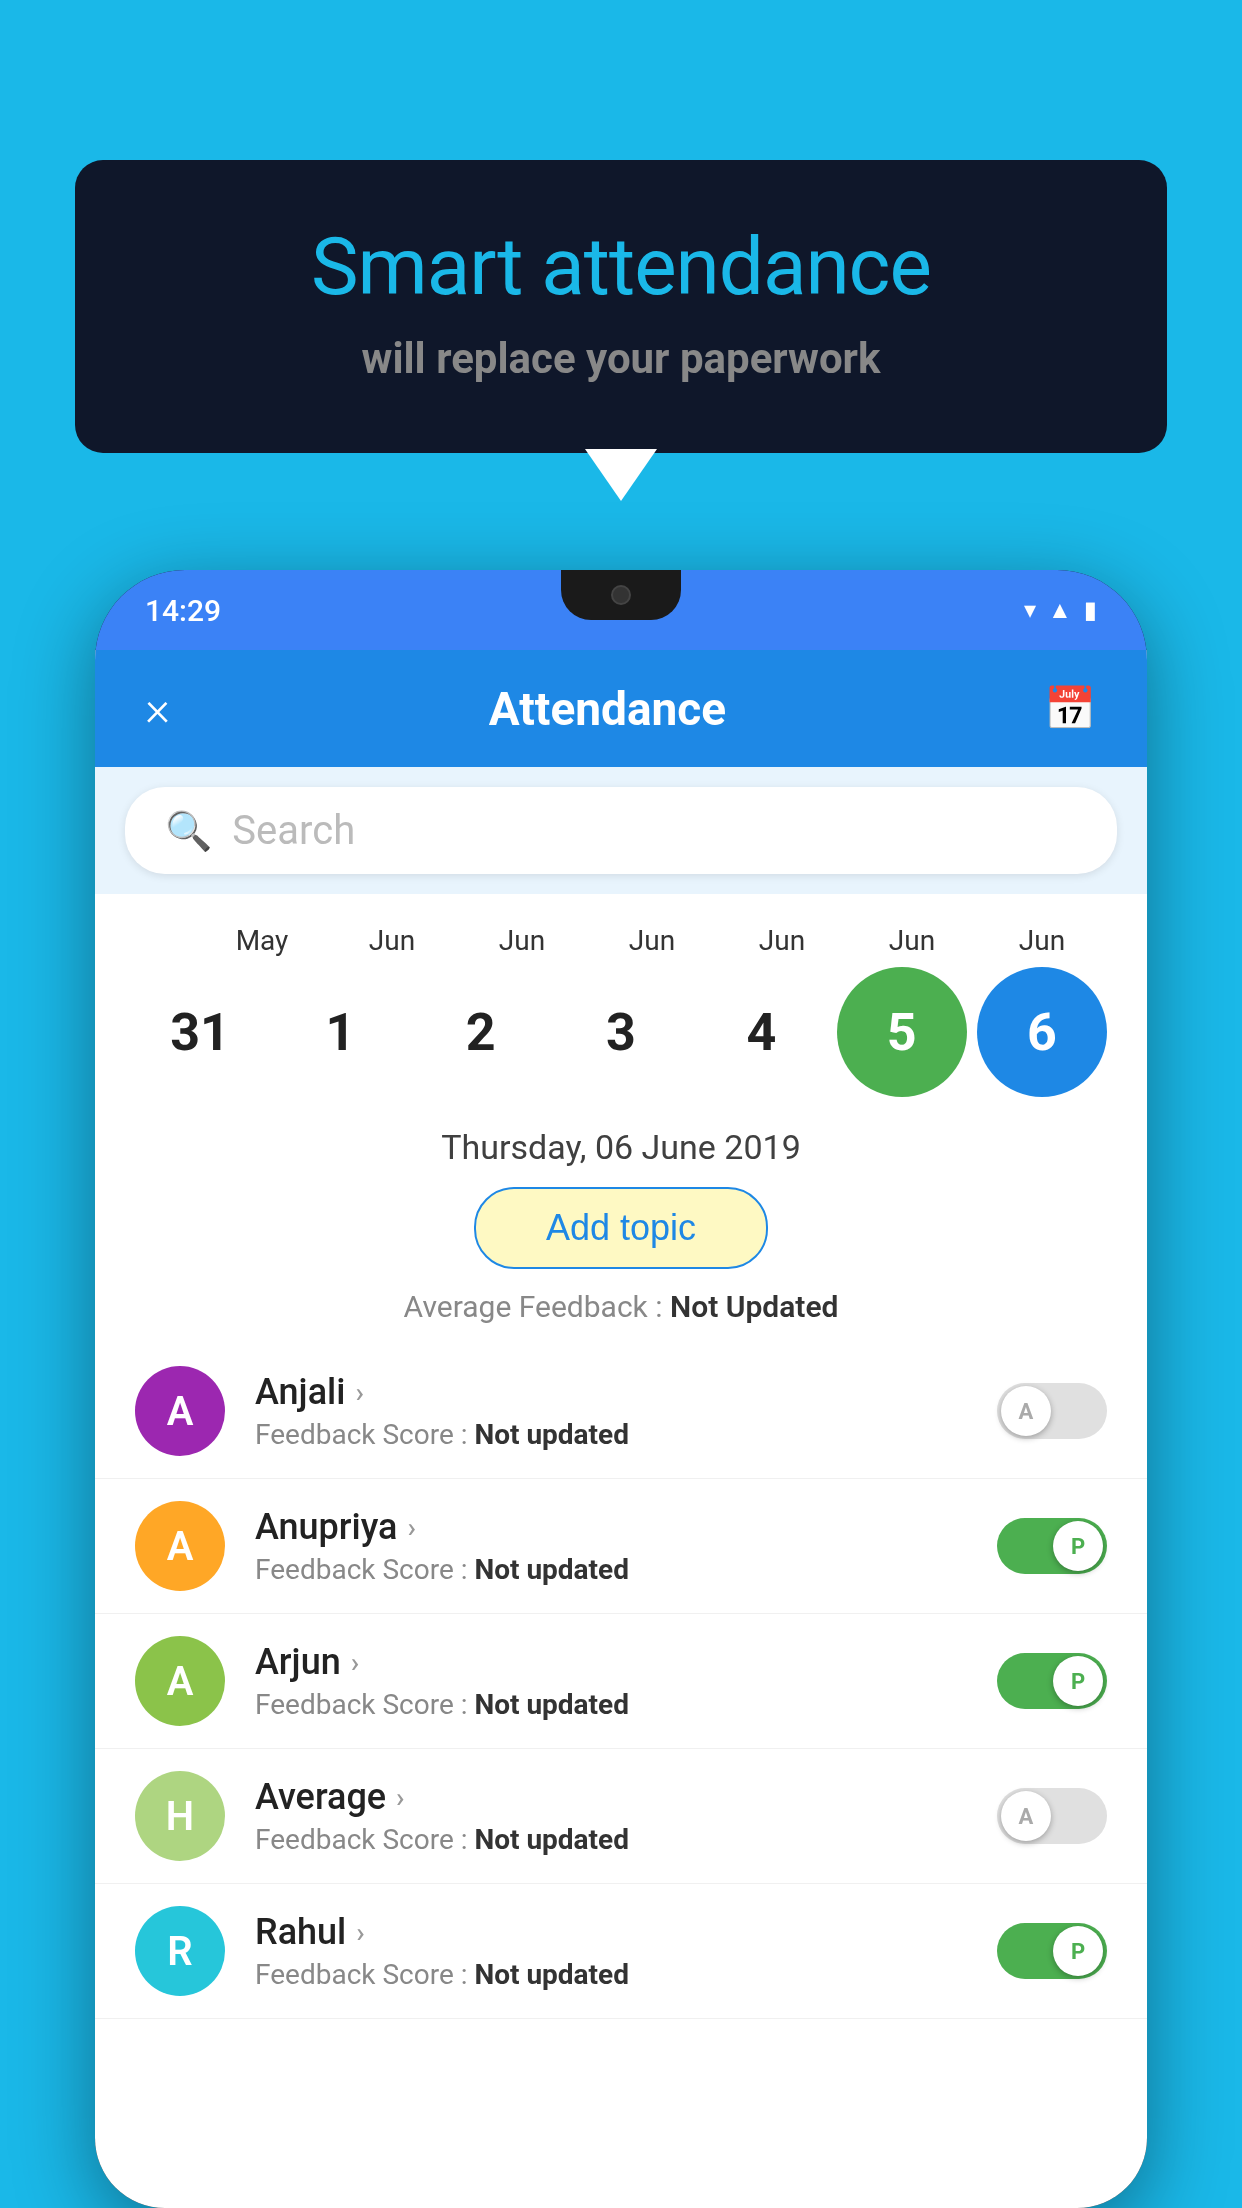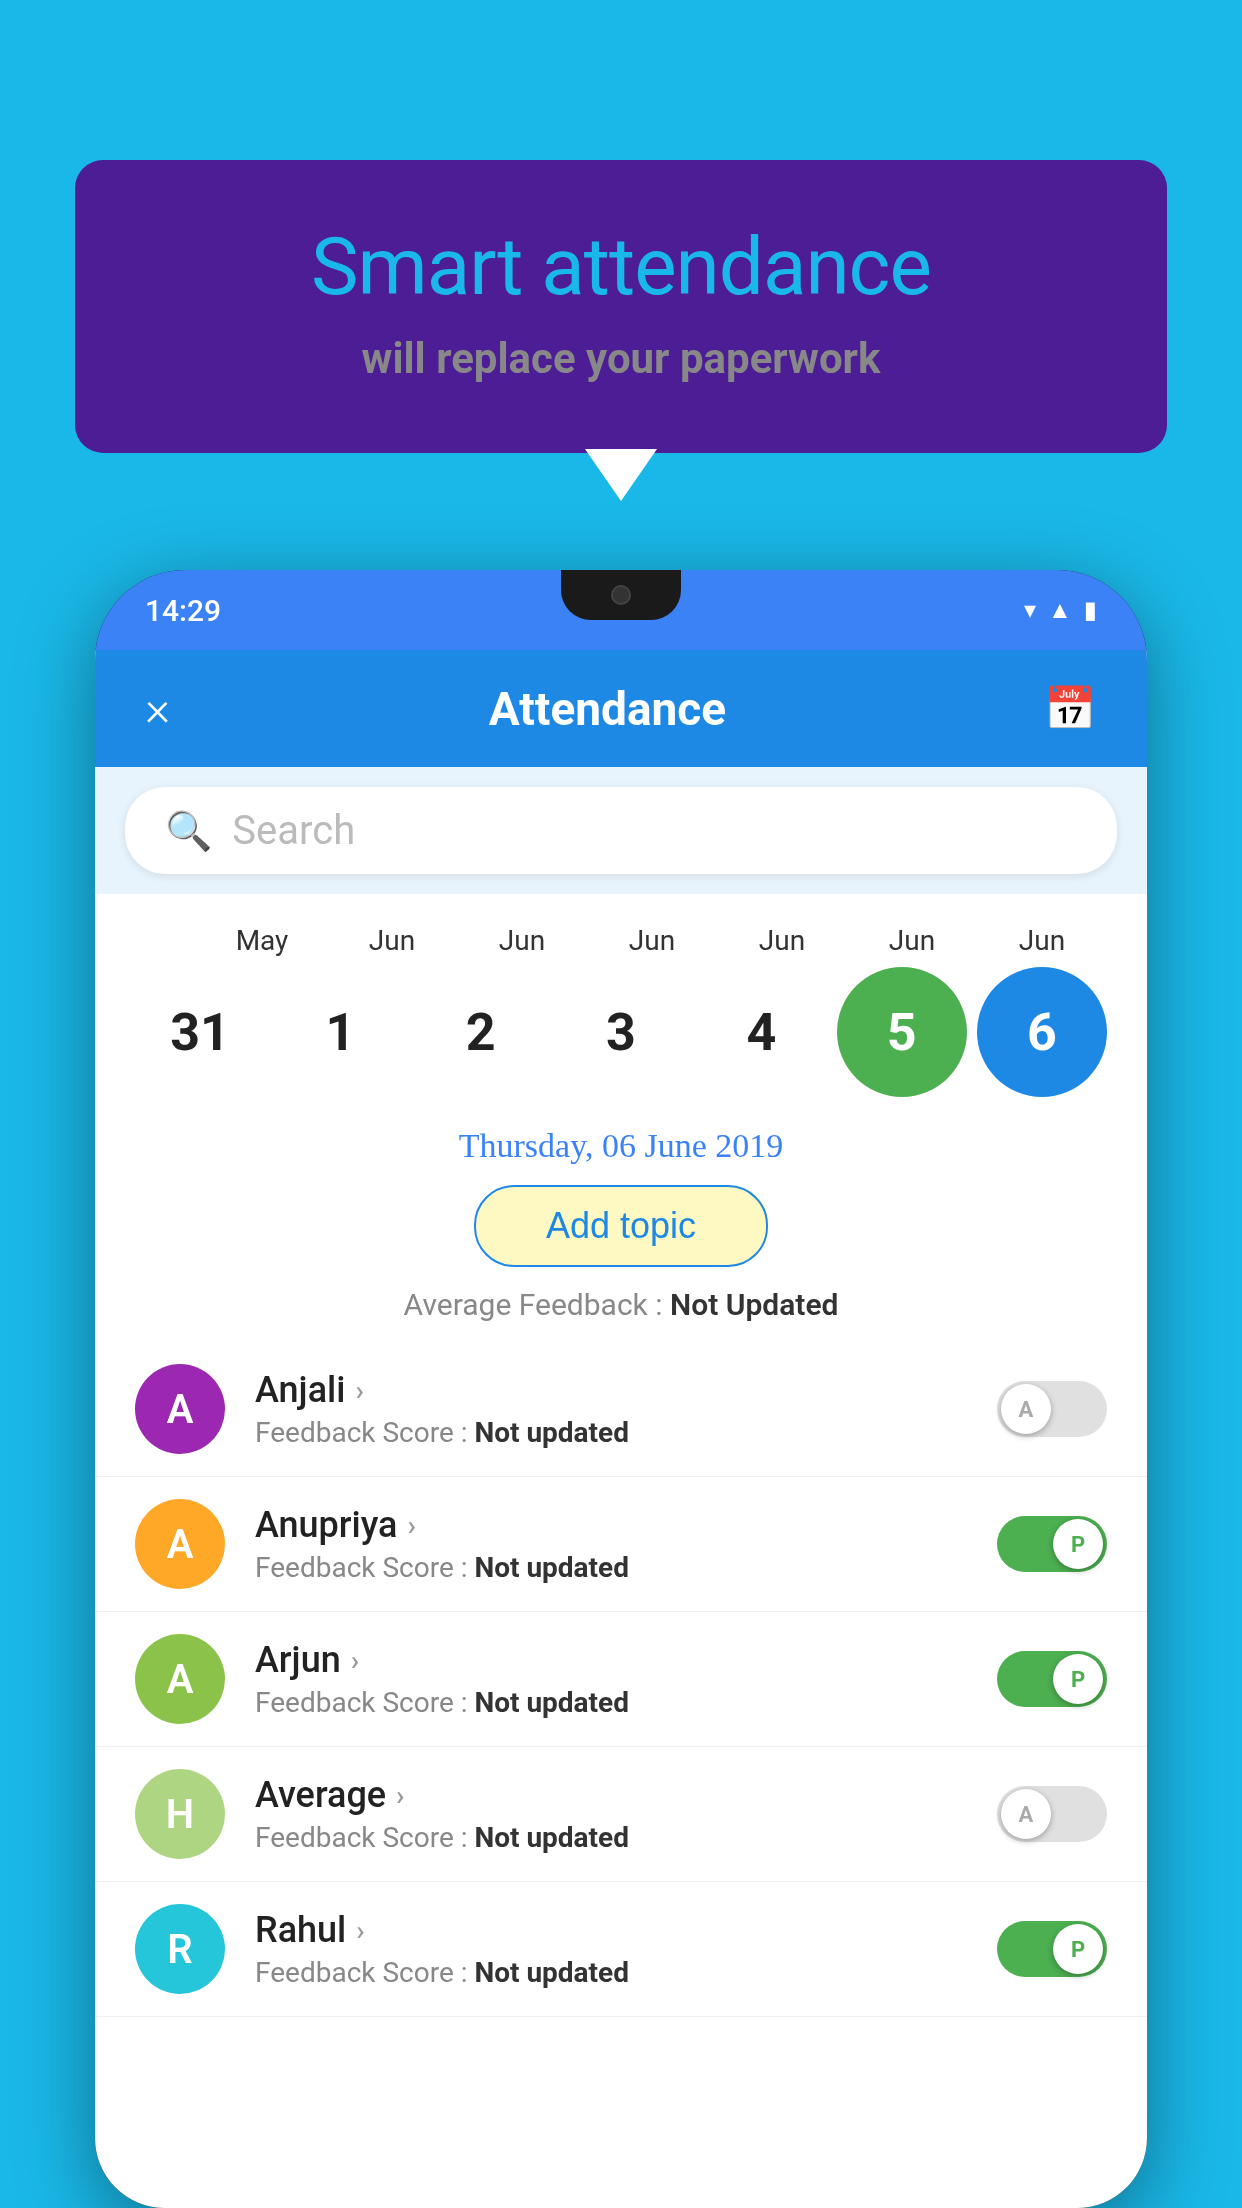--- a/index.html
+++ b/index.html
@@ -12,21 +12,21 @@
       overflow: hidden;
       position: relative;
     }
 
     
     .speech-bubble {
       position: absolute;
       top: 160px;
       left: 75px;
       right: 75px;
-      background: #4c1d95;
+      background: #0f172a;
       border-radius: 28px;
       padding: 60px 80px 70px;
       text-align: center;
     }
 
     .speech-bubble::after {
       content: '';
       position: absolute;
       bottom: -48px;
       left: 50%;
@@ -225,24 +225,23 @@
 
     .cal-date.selected-blue {
       background: #1e88e5;
       color: white;
     }
 
     
     .date-label {
       text-align: center;
       font-size: 34px;
-      color: #3b82f6;
+      color: #404040;
       padding: 20px 0 10px;
       flex-shrink: 0;
-      font-family: Liberation Serif, serif;
     }
 
     
     .add-topic-container {
       display: flex;
       justify-content: center;
       padding: 10px 0 20px;
       flex-shrink: 0;
     }
 

